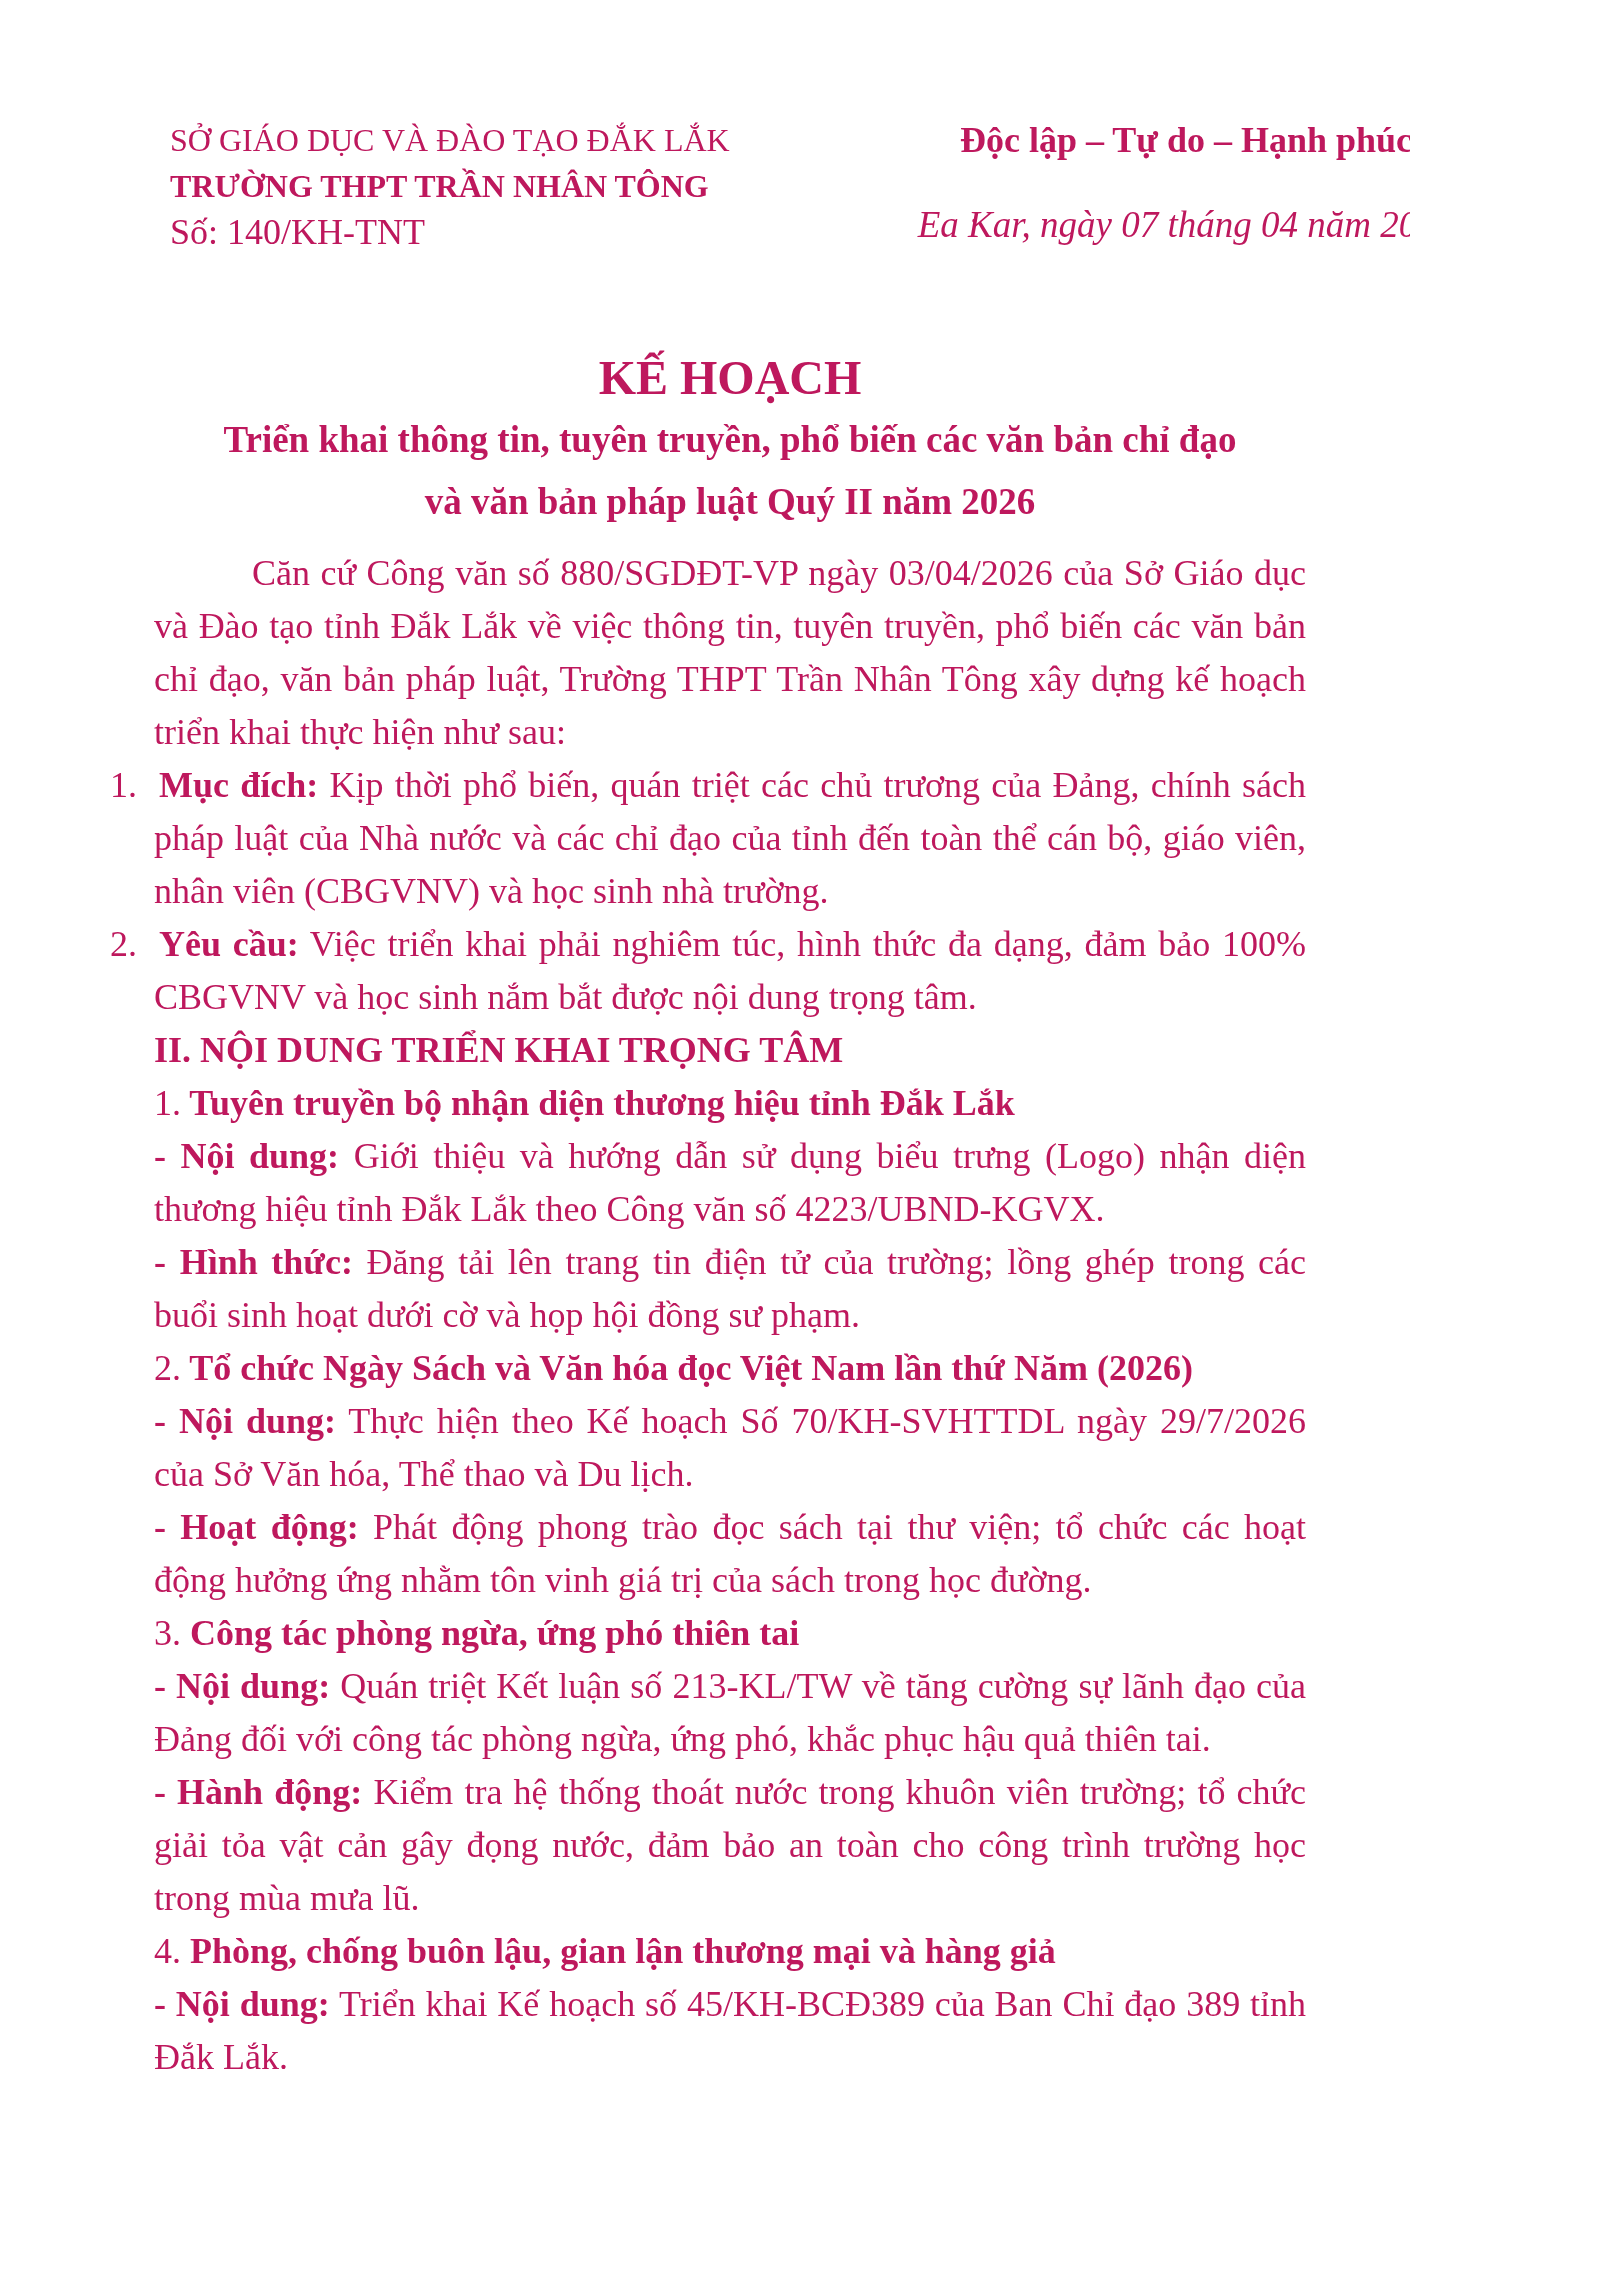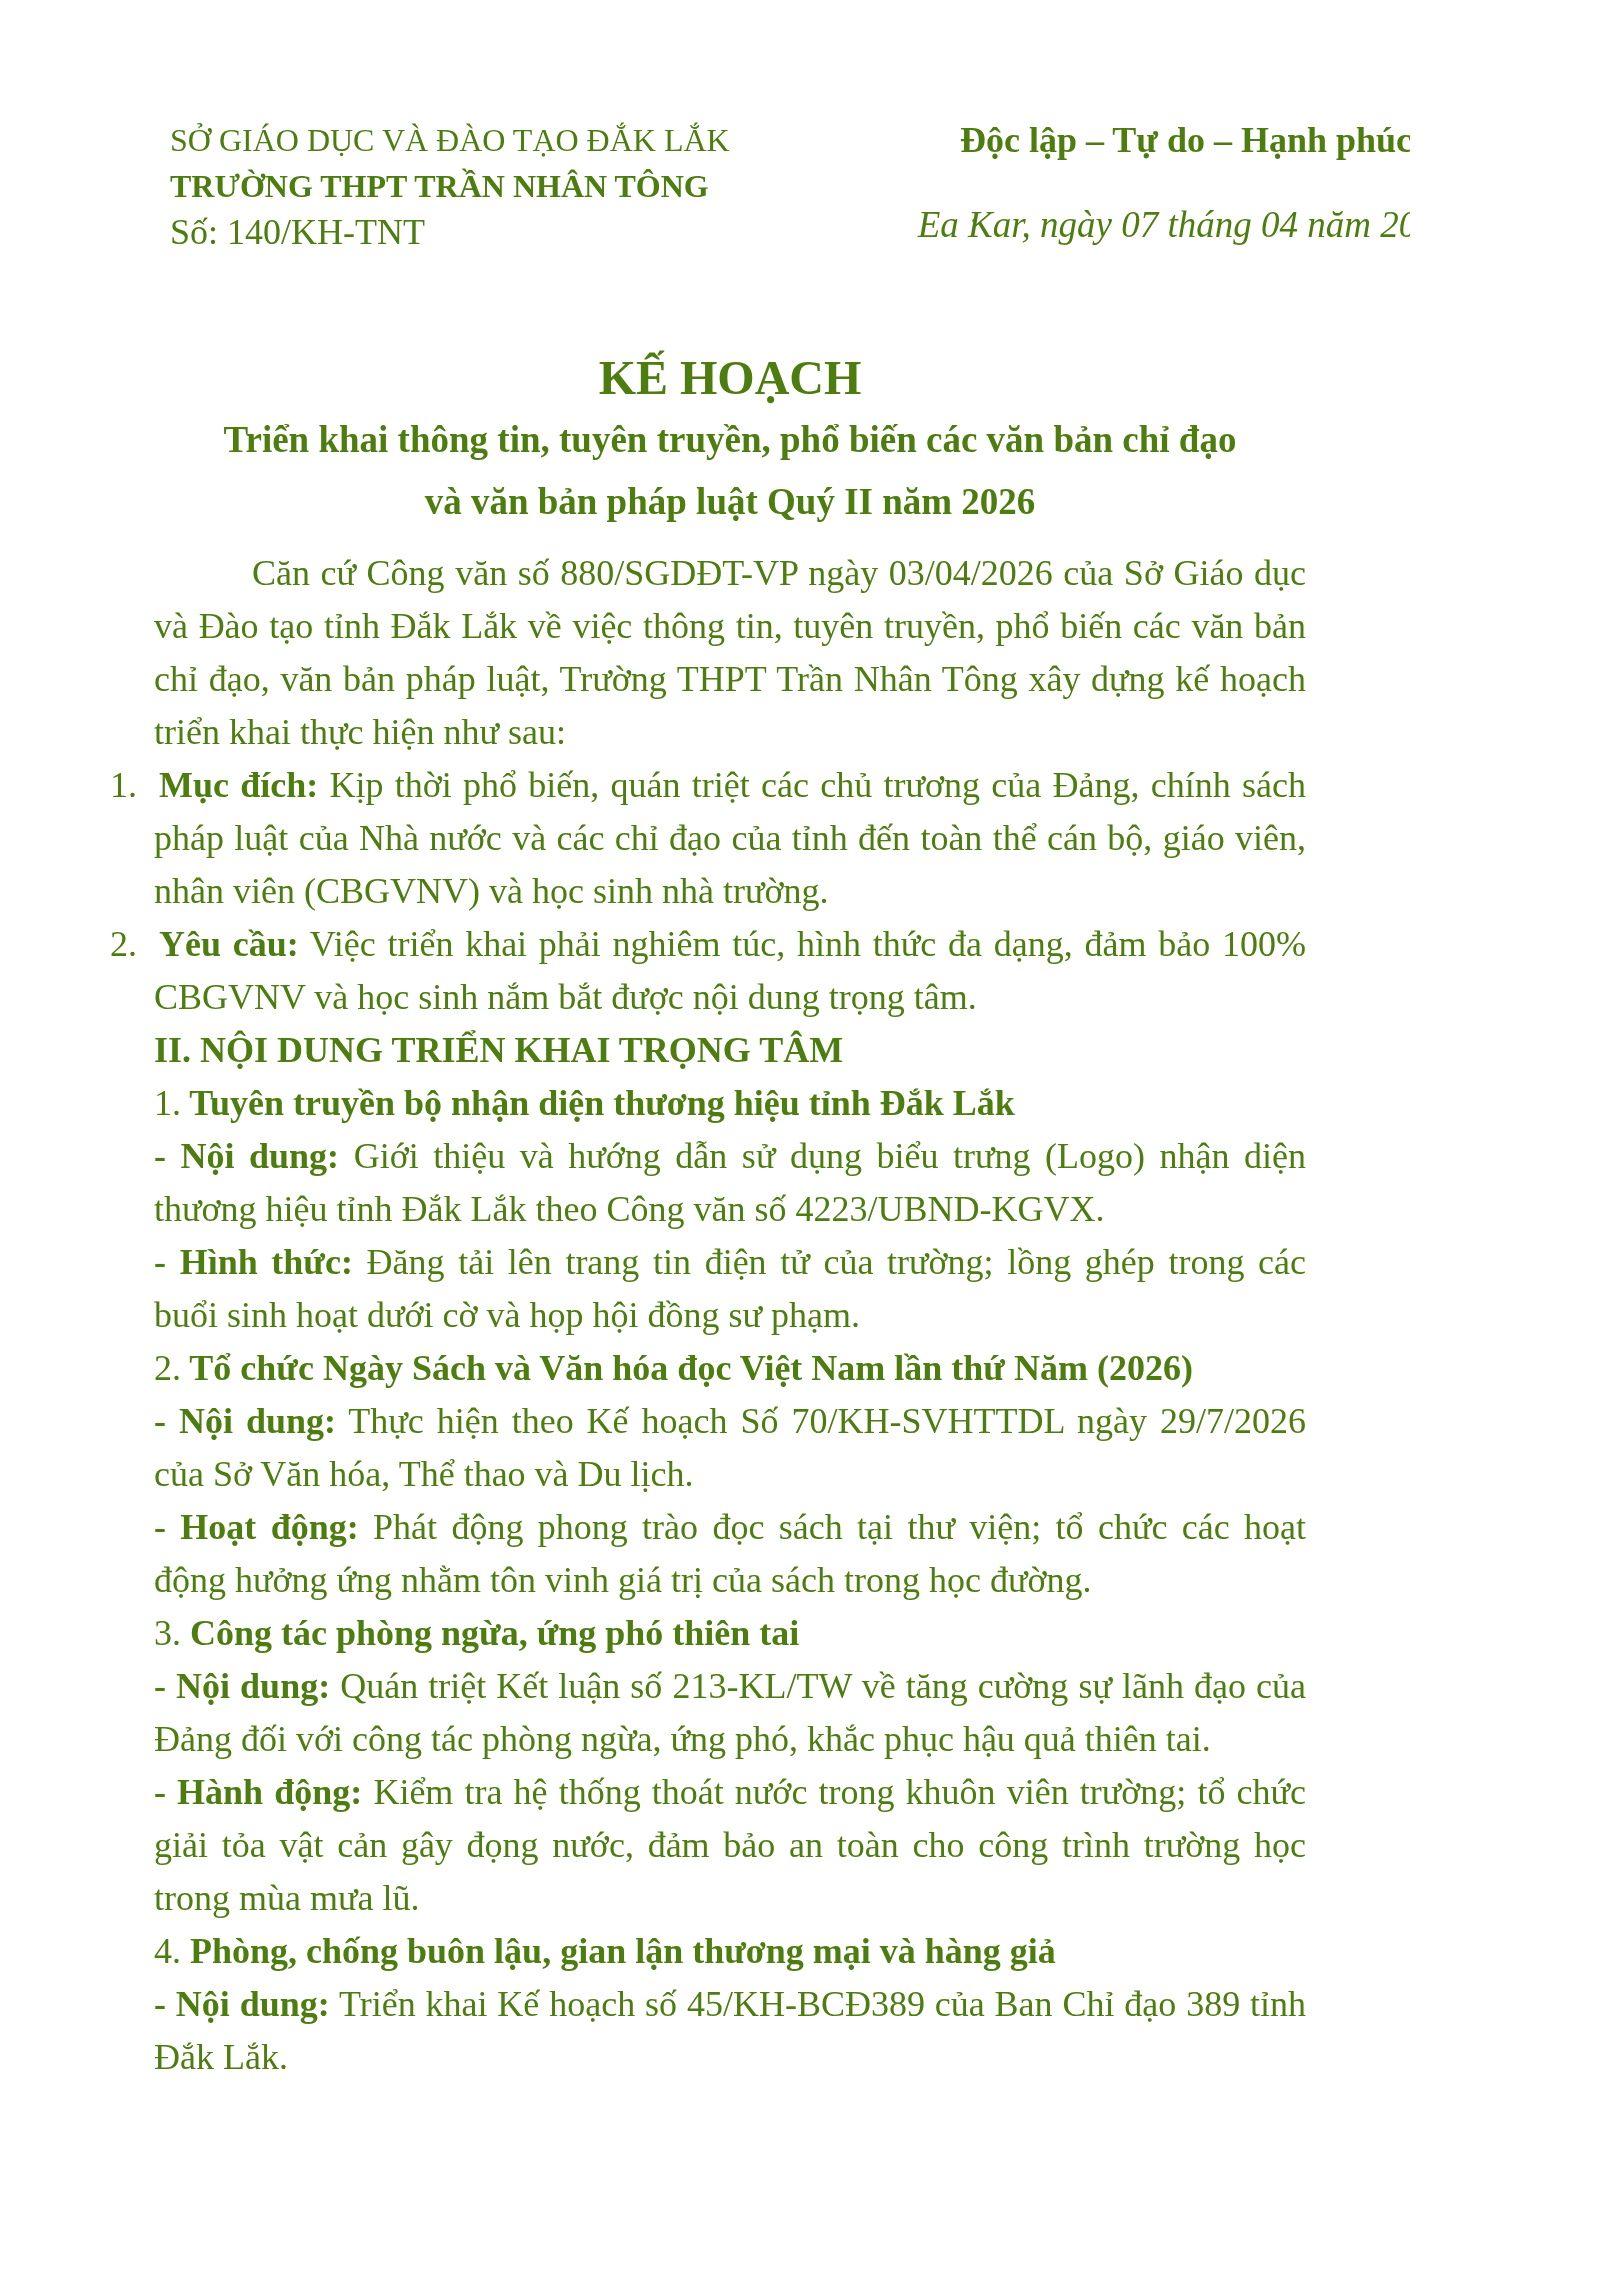--- a/index.html
+++ b/index.html
@@ -5,21 +5,21 @@
   html, body {
     margin: 0;
     padding: 0;
     background: #ffffff;
   }
   .page {
     position: relative;
     width: 1410px;
     height: 2293px;
     background: #ffffff;
-    color: #4d7c0f;
+    color: #be185d;
     font-family: "Liberation Serif", "DejaVu Serif", serif;
     overflow: hidden;
   }
   
   .hdr-left {
     position: absolute;
     left: 170px;
     top: 117px;
     line-height: 46px;
     white-space: nowrap;

